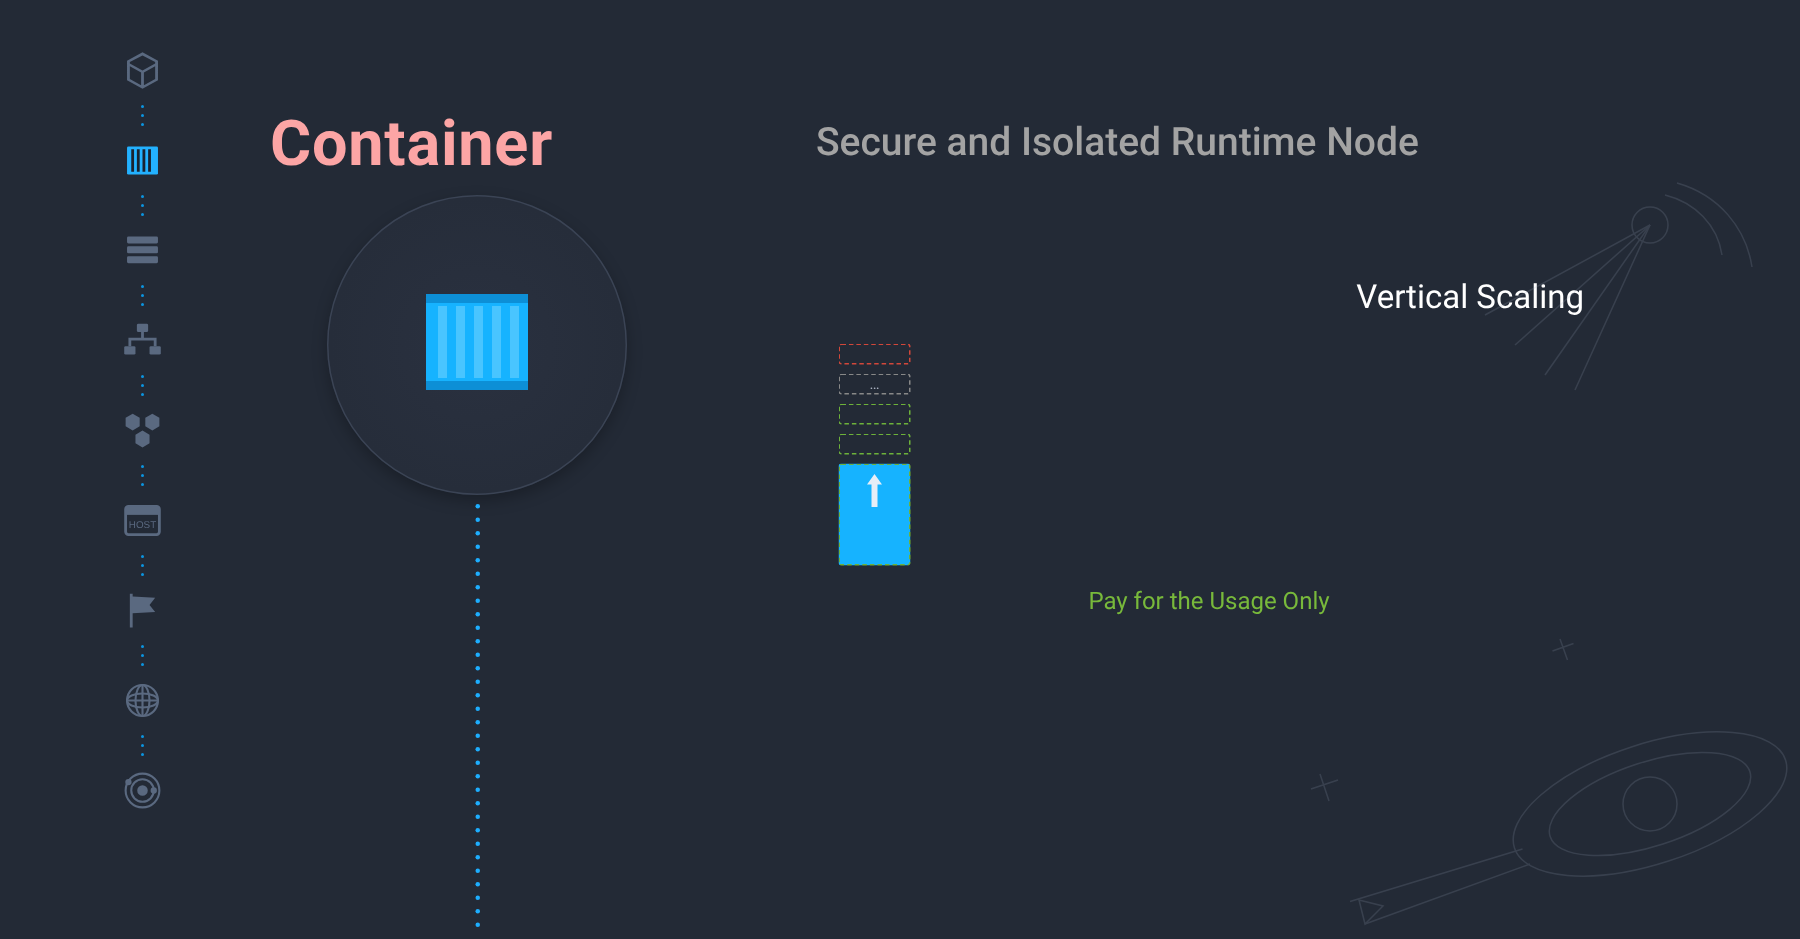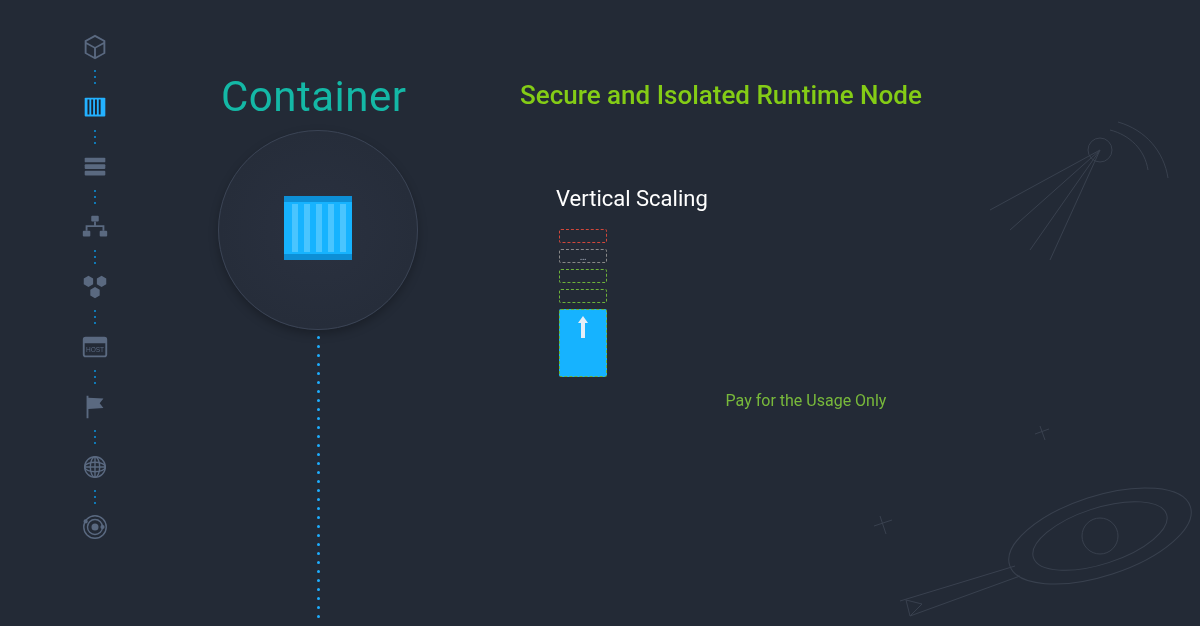--- a/index.html
+++ b/index.html
@@ -38,31 +38,30 @@
     color: #5a6980;
   }
   .rail-item[data-active="true"] { color: #23b1ff; }
   .rail-item svg { width: 30px; height: 30px; display:block; }
 
   
   .title {
     position: absolute;
     left: 180px; top: 72px;
     font-size: 42px;
-    font-weight: 400;
-    color: #14b8a6;
+    font-weight: 700;
+    color: #fca5a5;
     letter-spacing: 0.5px;
-    margin-left: 41px;
   }
   .subtitle {
     position: absolute;
-    left: 520px; top: 80px;
+    left: 544px; top: 80px;
     font-size: 26px;
     font-weight: 500;
-    color: #84cc16;
+    color: #a3a3a3;
   }
 
   
   .feature-circle {
     position: absolute;
     left: 218px; top: 130px;
     width: 200px; height: 200px;
     border-radius: 50%;
     background: radial-gradient(circle at 50% 50%, #2a3140 0%, #262d3a 70%);
     border: 1px solid #3b4455;
@@ -79,21 +78,21 @@
   }
   .vline span { width:3px; height:3px; background:#1daeff; border-radius:50%; }
 
   
   .chart-wrap {
     position: absolute;
     left: 556px; top: 186px;
     width: 500px;
   }
   .chart-title {
-    text-align: left;
+    text-align: right;
     font-size: 22px;
     color: #ffffff;
     margin-bottom: 18px;
     font-weight: 400;
   }
   .chart-row { display:flex; align-items:flex-end; gap: 26px; }
 
   
   .stack { display:flex; flex-direction:column; align-items:center; gap:6px; width:54px; }
   .cloudlet {

